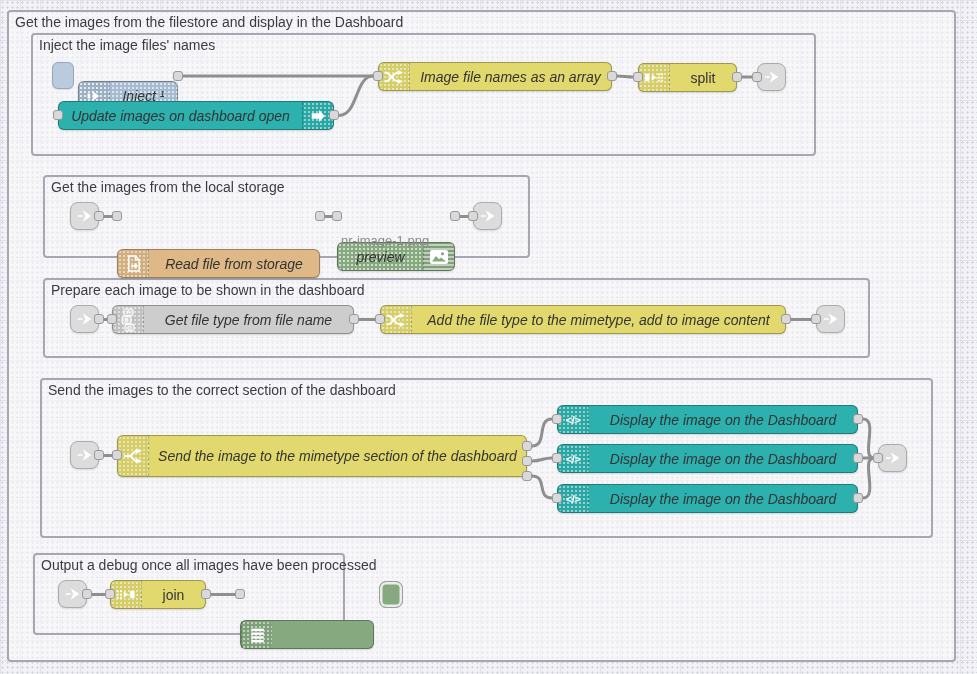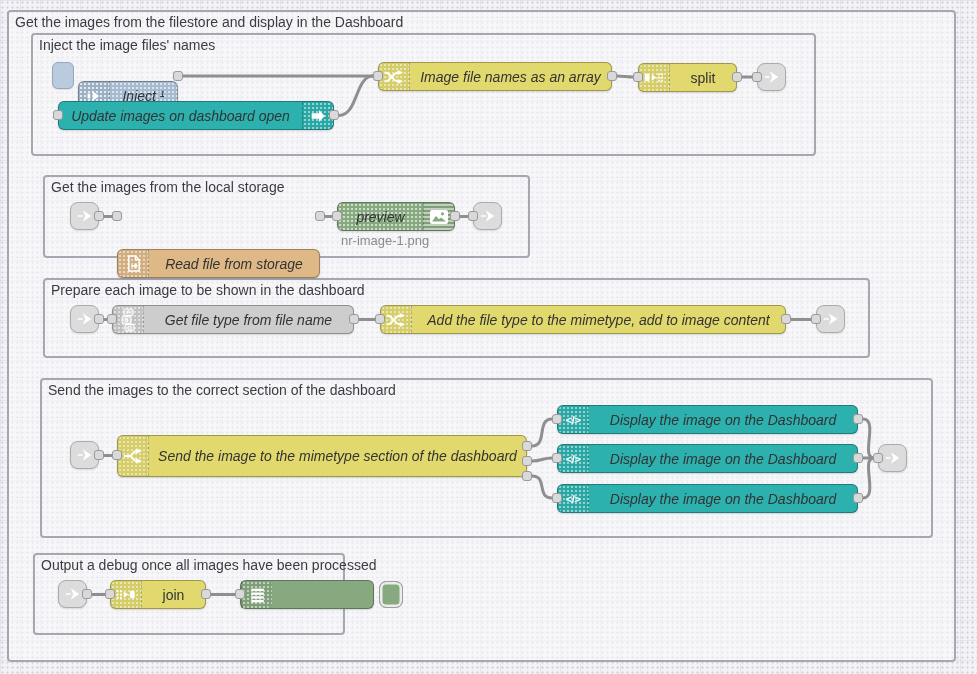--- a/index.html
+++ b/index.html
@@ -43,21 +43,21 @@
   .icon-area.left{border-right:1px dashed rgba(0,0,0,0.22);border-radius:5px 0 0 5px;}
   .icon-area.right{border-left:1px dashed rgba(0,0,0,0.22);border-radius:0 5px 5px 0;}
   .stipple{
     background-image:radial-gradient(circle, rgba(255,255,255,0.6) 0.9px, transparent 1.2px);
     background-size:4px 4px;
   }
   .n-inject{background-color:#a6bbcf;}
   .n-teal{background-color:#2cb1af;}
   .n-yellow{background-color:#e2d96e;}
   .n-tan{background-color:#deb887;}
-  .n-green{background-color:#87a980;}
+  .n-green{background-color:#87a980;margin-top:40px;}
   .n-gray{background-color:#cdcdcd;}
   .link-node{
     position:absolute;width:29px;height:28px;border-radius:8px;
     background:#dcdcdc;border:1px solid #ababab;box-sizing:border-box;
     display:flex;align-items:center;justify-content:center;
     box-shadow:0 1px 2px rgba(0,0,0,0.12);z-index:3;
   }
   .port{
     position:absolute;width:10px;height:10px;border-radius:3px;
     background:#d9d9d9;border:1px solid #999;box-sizing:border-box;z-index:4;

